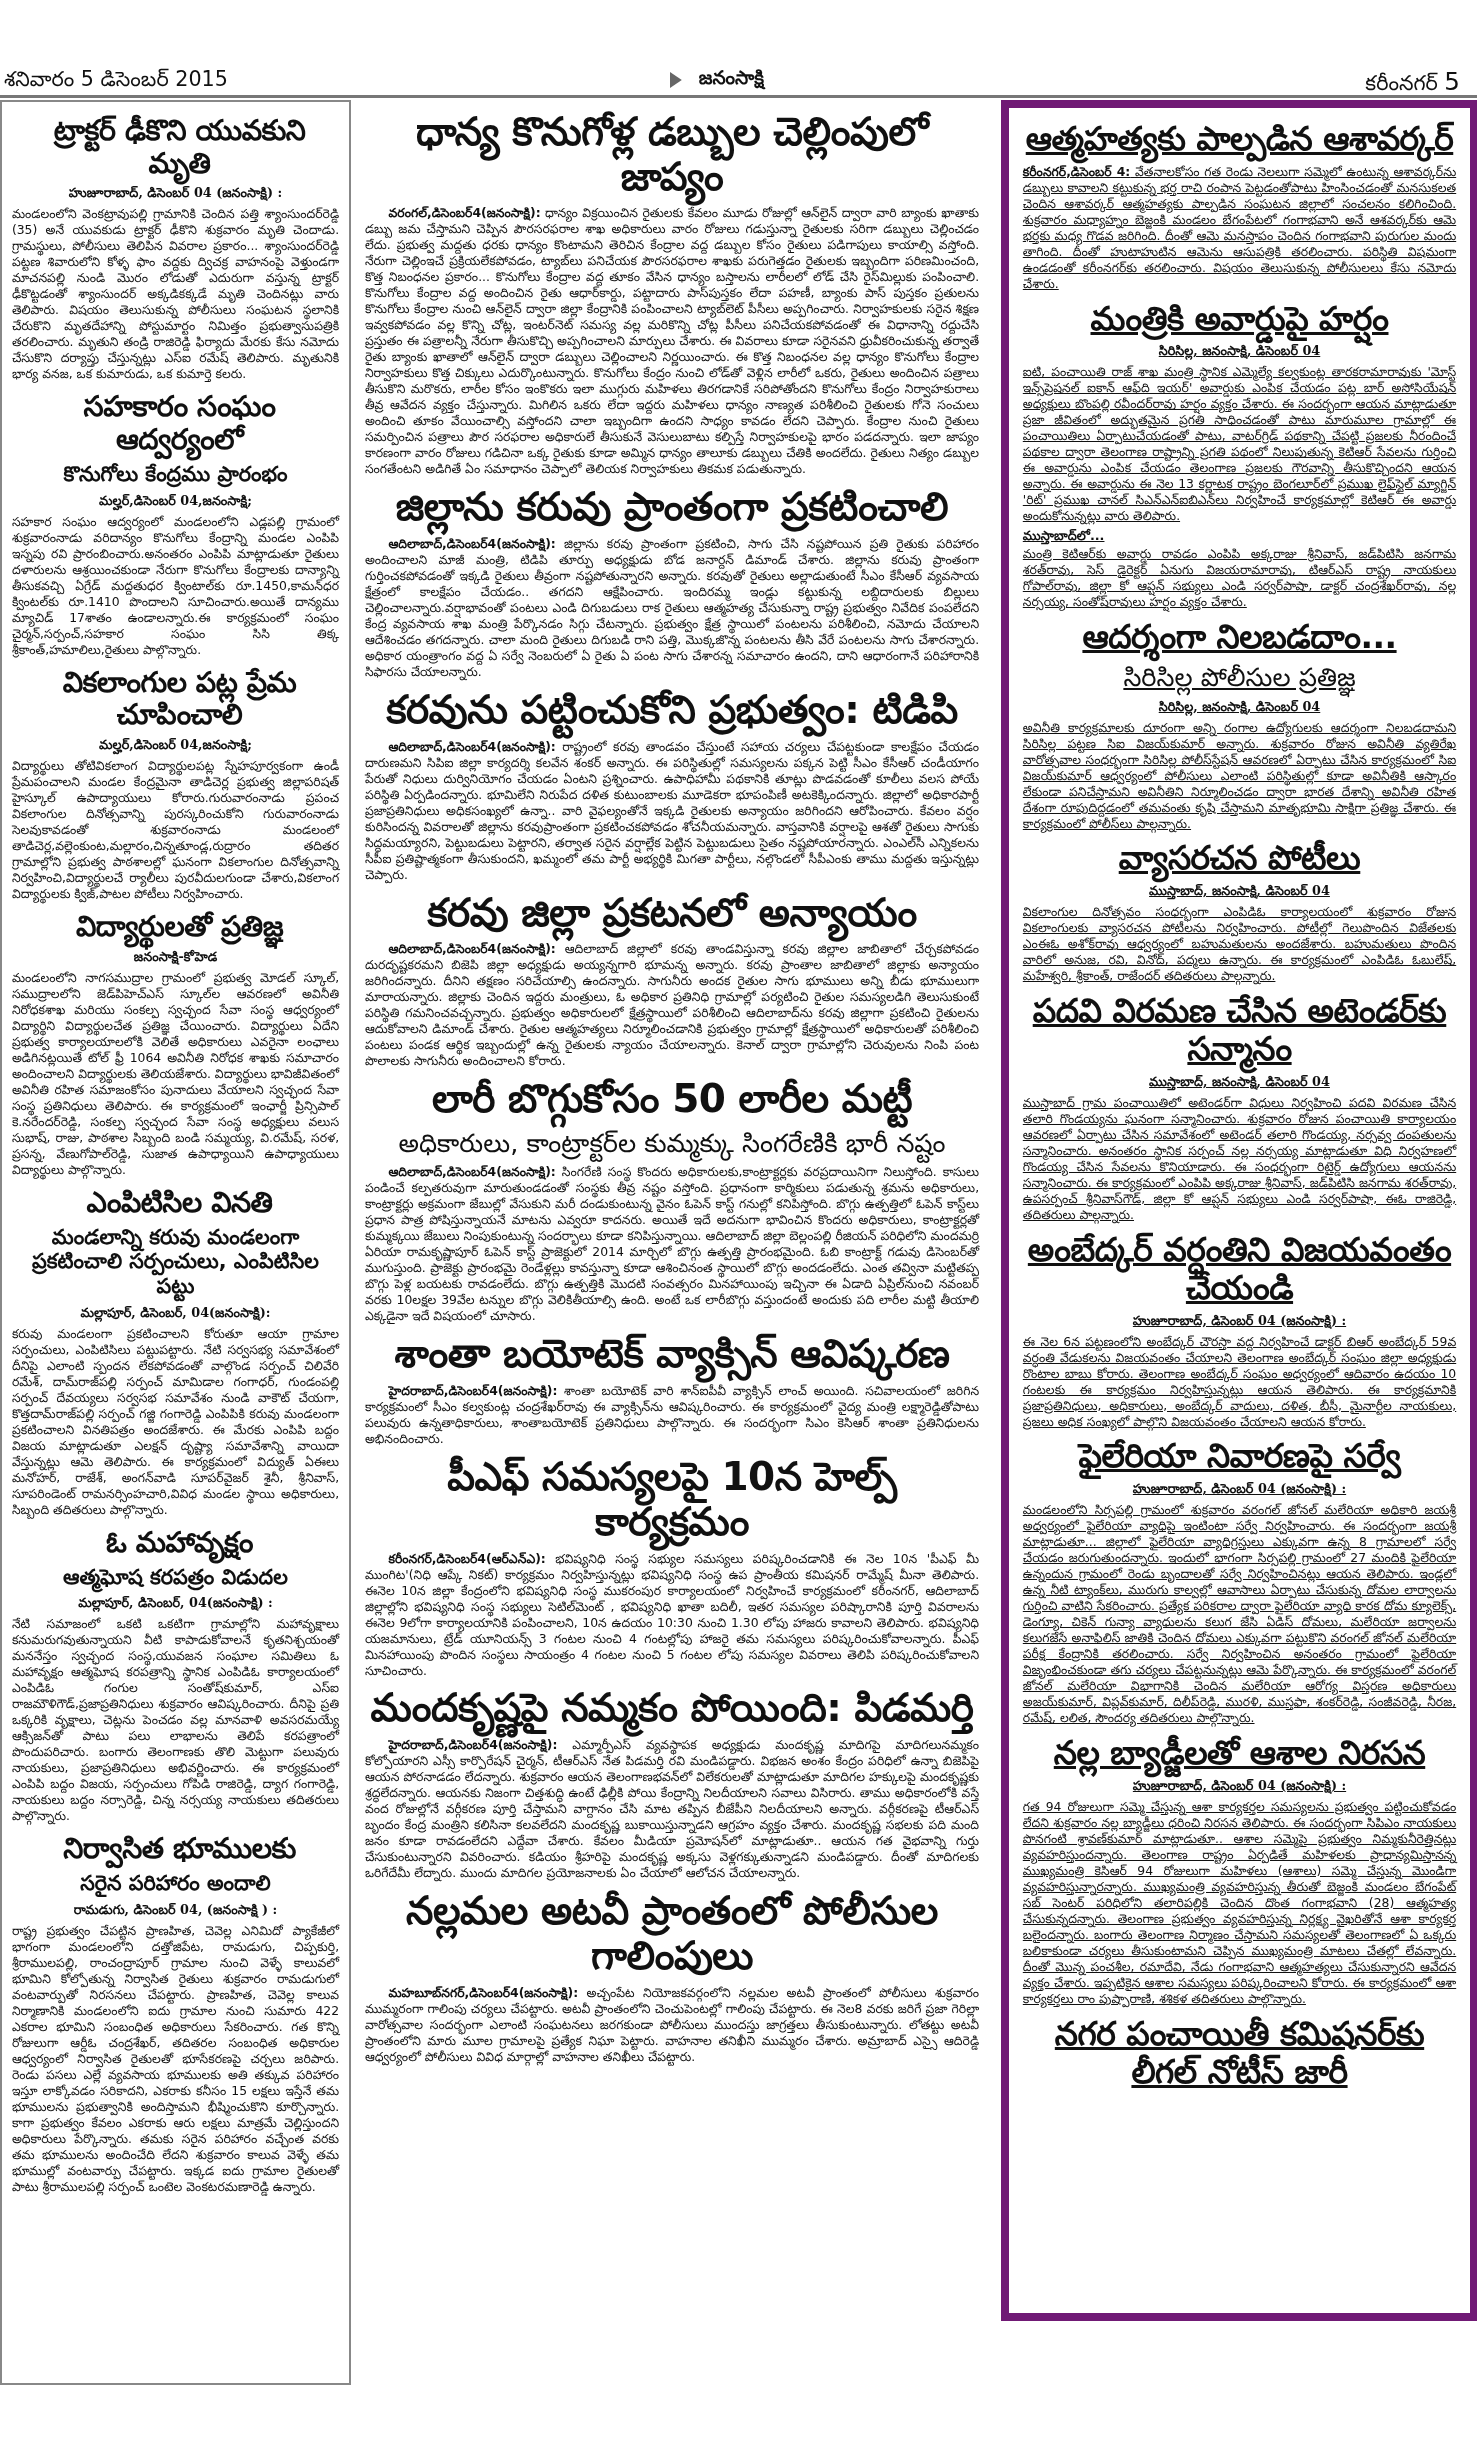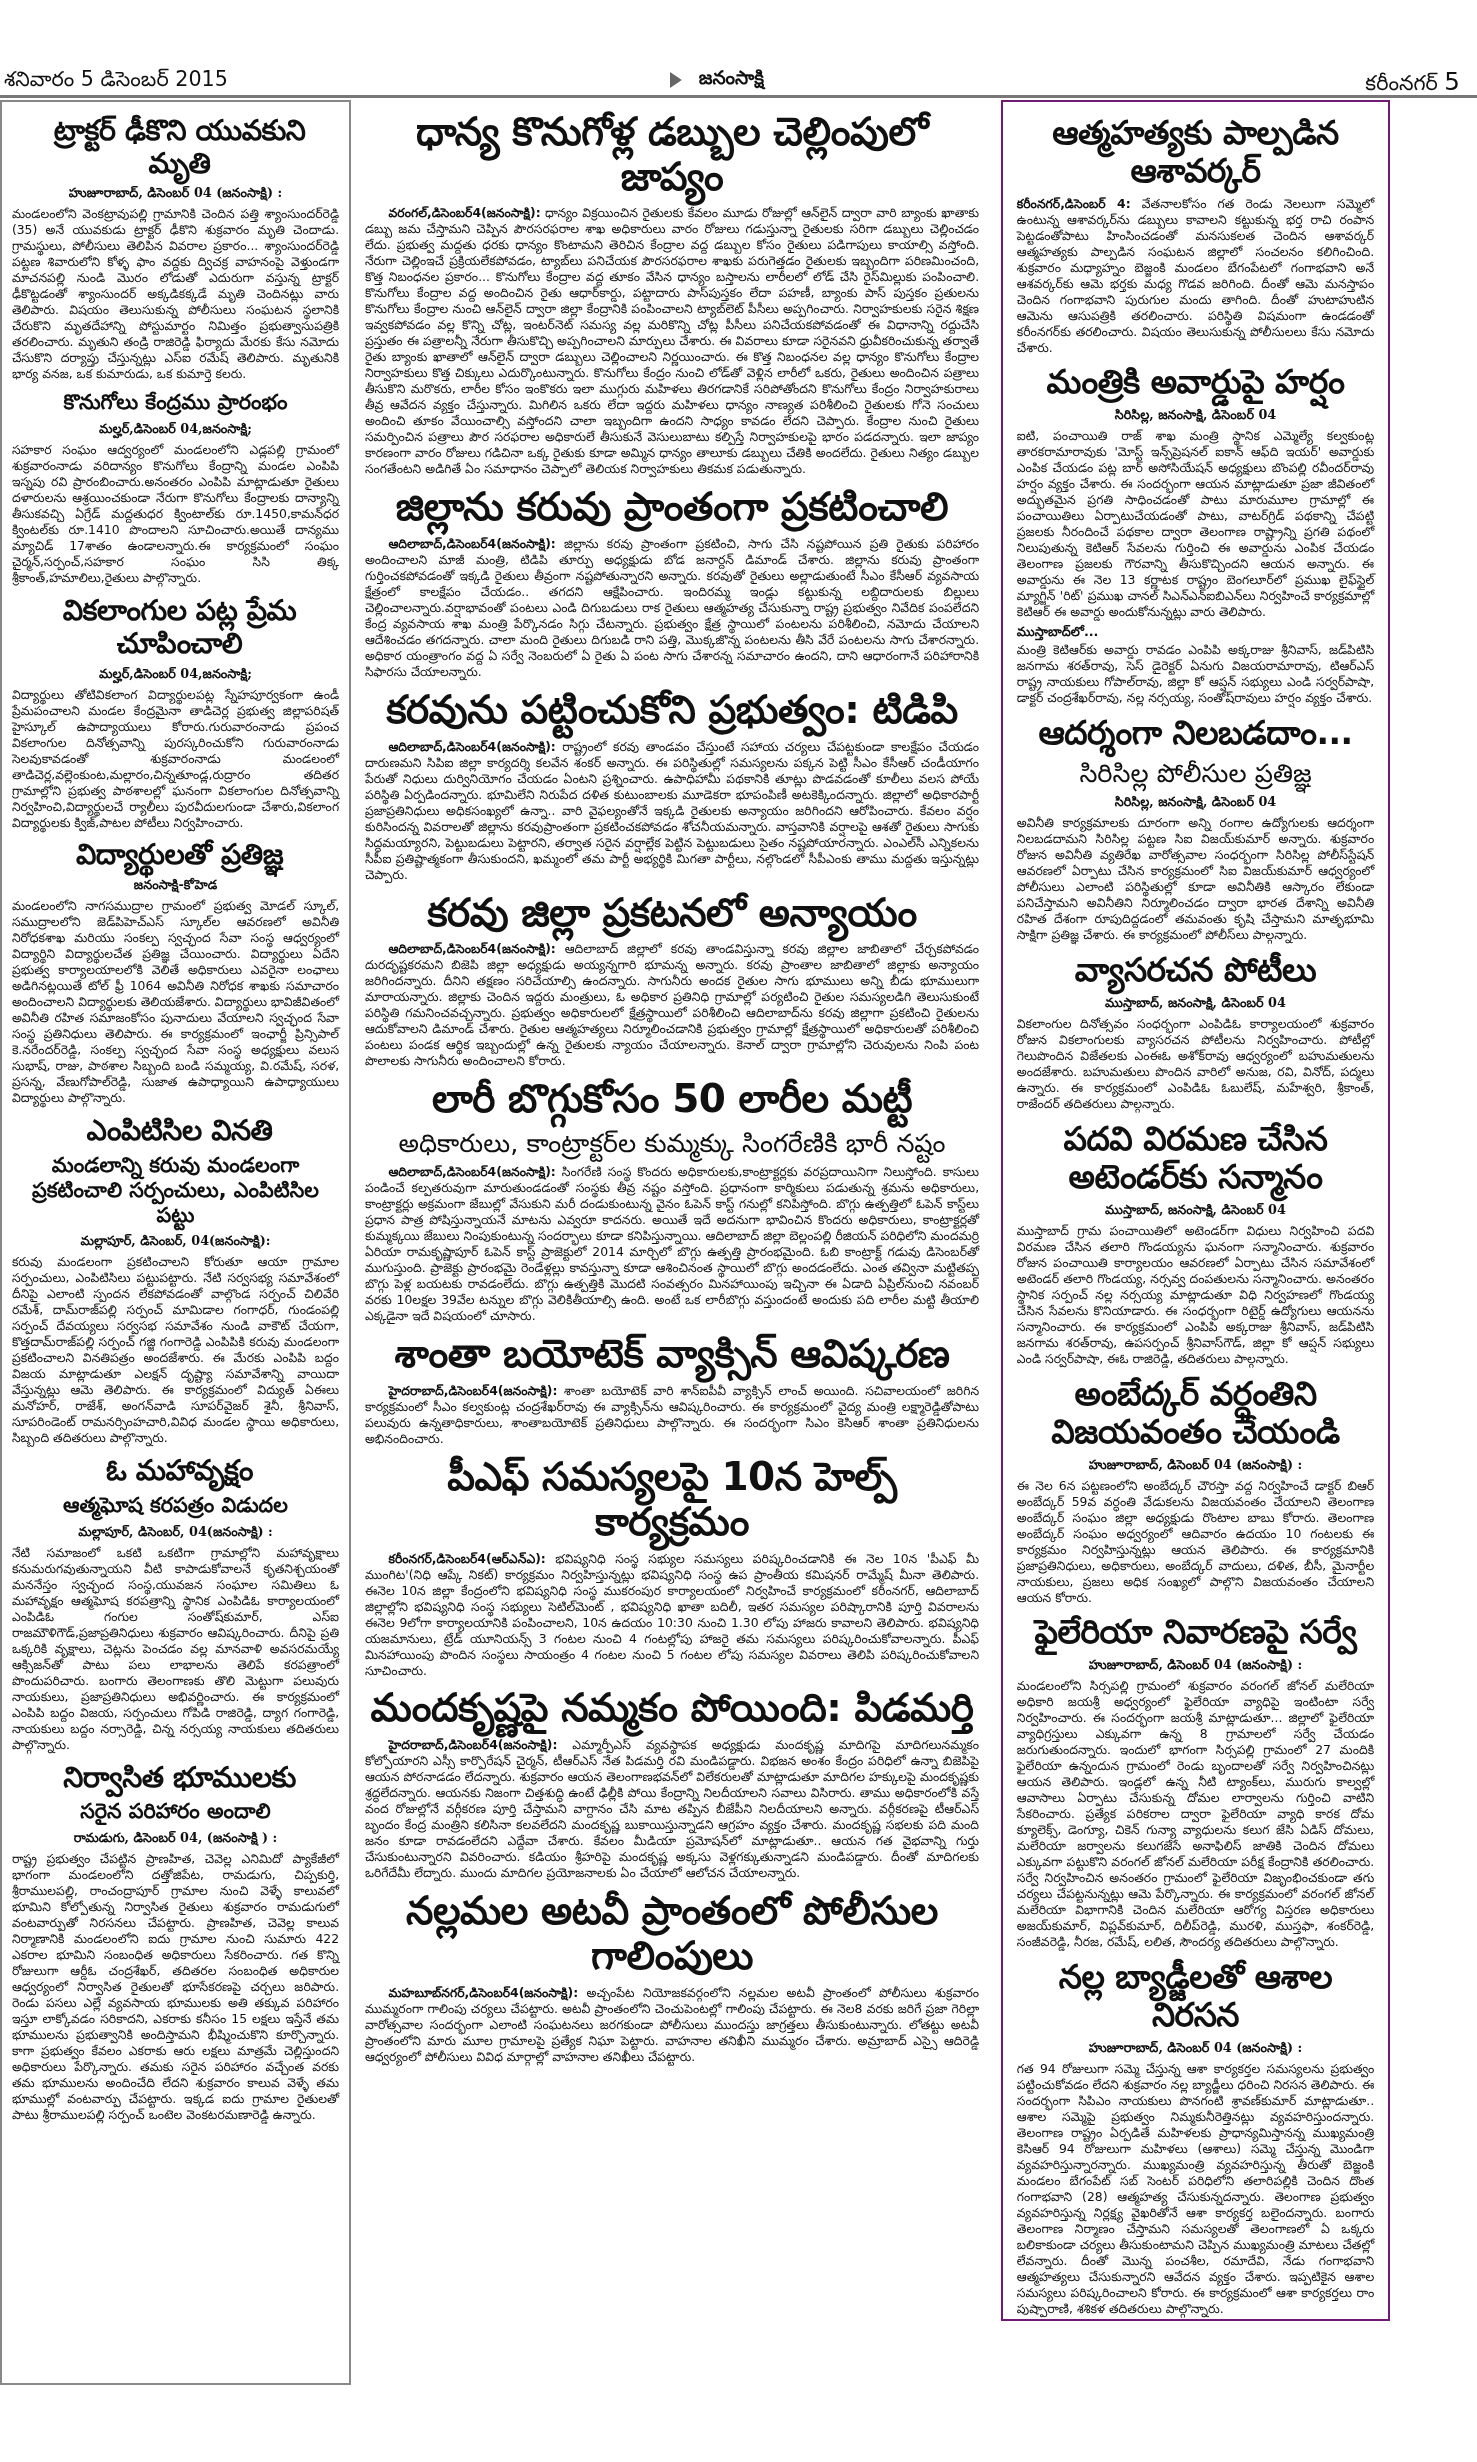--- a/index.html
+++ b/index.html
@@ -8,21 +8,21 @@
   .masthead .date { position: absolute; left: 3.9px; top: 0; font-size: 20.7px; font-weight: normal; }
   .masthead .brand { position: absolute; left: 670px; top: 0; font-size: 18.7px; font-weight: bold; display: flex; align-items: center; gap: 17px; }
   .masthead .brand .logo { display: inline-block; width: 11.8px; height: 15.8px; background: #666; clip-path: polygon(0 0, 100% 50%, 0 100%); }
   .masthead .page { position: absolute; right: 18px; top: 0; font-size: 20.7px; font-weight: normal; }
   .masthead .page .num { font-size: 24.6px; }
   .rule { position: absolute; left: 0; top: 95px; width: 1478px; height: 3px; background: #777; }
 
   .col { position: absolute; top: 100px; box-sizing: border-box; overflow: hidden; }
   .col-left { left: 0; width: 351px; height: 2285px; border: 2px solid #888; padding: 5.9px 9.9px; }
   .col-mid { left: 357px; width: 630px; height: 2295px; padding: 3.9px 7.9px; }
-  .col-right { left: 1001px; width: 389px; height: 2221px; border: 2px solid #701a75; padding: 5.9px 13.8px; }
+  .col-right { left: 1001px; width: 477px; height: 2221px; border: 8px solid #701a75; padding: 5.9px 13.8px; text-decoration: underline; }
 
   .article { margin-bottom: 7.9px; }
   h2.headline { margin: 5.9px 0 5.9px; font-weight: bold; text-align: center; line-height: 1.15; letter-spacing: -0.5px; }
   .col-left h2.headline { font-size: 28.6px; margin-left: 8px; }
   .col-mid h2.headline { font-size: 39px; }
   .col-right h2.headline { font-size: 33px; }
   h3.sub { margin: 2px 0 5.9px; font-weight: normal; text-align: center; font-size: 25.6px; line-height: 1.2; }
   .col-left h3.sub { font-size: 20.7px; font-weight: bold; }
   .dateline { text-align: center; font-size: 12.8px; font-weight: bold; margin: 2px 0 3px; font-family: "DejaVu Serif", serif; }
   .inline-dateline { font-weight: bold; }
@@ -46,20 +46,21 @@
 </div>
 <div class="rule"></div>
 
 <div class="col col-left">
     <div class="article">
       <h2 class="headline">ట్రాక్టర్ ఢీకొని యువకుని మృతి</h2>
       <div class="dateline">హుజూరాబాద్, డిసెంబర్ 04 (జనంసాక్షి) :</div>
       <p class="body"><span>మండలంలోని వెంకట్రావుపల్లి గ్రామానికి చెందిన పత్తి శ్యాంసుందర్‌రెడ్డి (35) అనే యువకుడు ట్రాక్టర్ ఢీకొని శుక్రవారం మృతి చెందాడు. గ్రామస్థులు, పోలీసులు తెలిపిన వివరాల ప్రకారం... శ్యాంసుందర్‌రెడ్డి పట్టణ శివారులోని కోళ్ళ ఫాం వద్దకు ద్విచక్ర వాహనంపై వెళ్తుండగా మాచనపల్లి నుండి మొరం లోడుతో ఎదురుగా వస్తున్న ట్రాక్టర్ ఢీకొట్టడంతో శ్యాంసుందర్ అక్కడికక్కడే మృతి చెందినట్లు వారు తెలిపారు. విషయం తెలుసుకున్న పోలీసులు సంఘటన స్థలానికి చేరుకొని మృతదేహాన్ని పోస్టుమార్టం నిమిత్తం ప్రభుత్వాసుపత్రికి తరలించారు. మృతుని తండ్రి రాజిరెడ్డి ఫిర్యాదు మేరకు కేసు నమోదు చేసుకొని దర్యాప్తు చేస్తున్నట్లు ఎస్‌ఐ రమేష్ తెలిపారు. మృతునికి భార్య వనజ, ఒక కుమారుడు, ఒక కుమార్తె కలరు.</span></p>
     </div>
     <div class="article">
+      <h2 class="headline">సహకారం సంఘం ఆద్వర్యంలో</h2>
       <h3 class="sub">కొనుగోలు కేంద్రము ప్రారంభం</h3>
       <div class="dateline">మల్హర్,డిసెంబర్ 04,జనంసాక్షి;</div>
       <p class="body"><span>సహకార సంఘం ఆద్వర్యంలో మండలంలోని ఎడ్లపల్లి గ్రామంలో శుక్రవారంనాడు వరిదాన్యం కొనుగోలు కేంద్రాన్ని మండల ఎంపిపి ఇస్నపు రవి ప్రారంబించారు.అనంతరం ఎంపిపి మాట్లాడుతూ రైతులు దళారులను ఆశ్రయించకుండా నేరుగా కొనుగోలు కేంద్రాలకు దాన్యాన్ని తీసుకవచ్చి ఏగ్రేడ్ మద్దతుధర క్వింటాల్‌కు రూ.1450,కామన్‌ధర క్వింటల్‌కు రూ.1410 పొందాలని సూచించారు.అయితే దాన్యము మ్యాచిడ్ 17శాతం ఉండాలన్నారు.ఈ కార్యక్రమంలో సంఘం చైర్మన్,సర్పంచ్,సహకార సంఘం సిసి తిక్క శ్రీకాంత్,హమాలిలు,రైతులు పాల్గొన్నారు.</span></p>
     </div>
     <div class="article">
       <h2 class="headline">వికలాంగుల పట్ల ప్రేమ చూపించాలి</h2>
       <div class="dateline">మల్హర్,డిసెంబర్ 04,జనంసాక్షి;</div>
       <p class="body"><span>విద్యార్థులు తోటివికలాంగ విద్యార్థులపట్ల స్నేహపూర్వకంగా ఉండీ ప్రేమపంచాలని మండల కేంద్రమైనా తాడిచెర్ల ప్రభుత్వ జిల్లాపరిషత్ హైస్కూల్ ఉపాద్యాయులు కోరారు.గురువారంనాడు ప్రపంచ వికలాంగుల దినోత్సవాన్ని పురస్కరించుకోని గురువారంనాడు సెలవుకావడంతో శుక్రవారంనాడు మండలంలో తాడిచెర్ల,వల్లెంకుంట,మల్లారం,చిన్నతూండ్ల,రుద్రారం తదితర గ్రామాల్లోని ప్రభుత్వ పాఠశాలల్లో ఘనంగా వికలాంగుల దినోత్సవాన్ని నిర్వహించి,విద్యార్థులచే ర్యాలీలు పురవీదులగుండా చేశారు,వికలాంగ విద్యార్థులకు క్విజ్,పాటల పోటీలు నిర్వహించారు.</span></p>
     </div>
     <div class="article">

